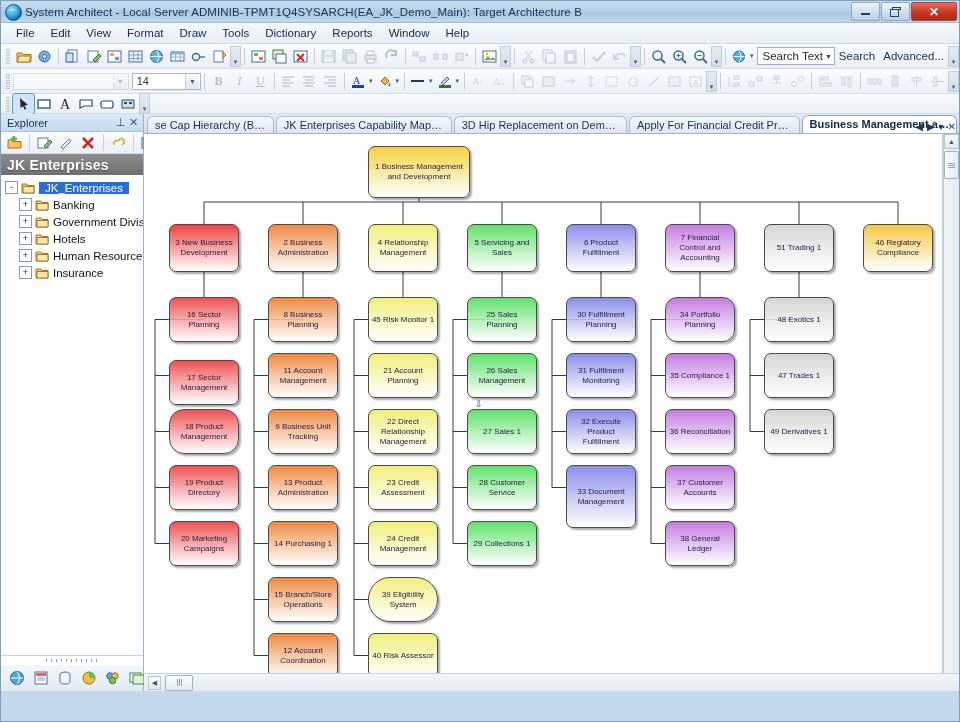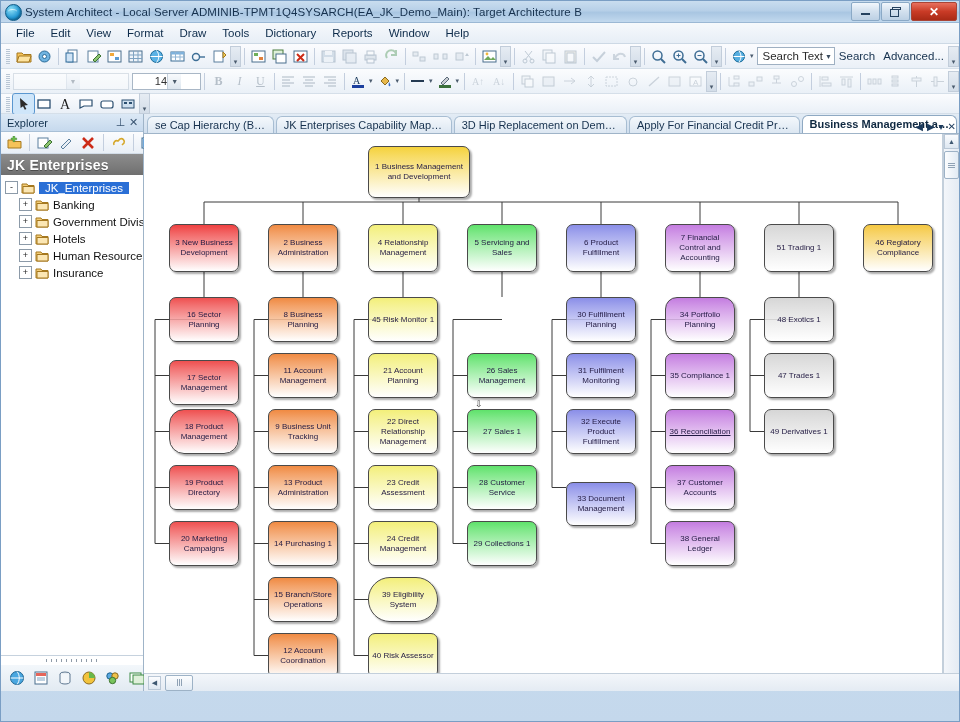--- a/index.html
+++ b/index.html
@@ -44,21 +44,21 @@
     background:repeating-linear-gradient(0deg,#b9c6d4 0 1px,transparent 1px 2px);flex:0 0 auto;}
   .sep{width:1px;height:17px;background:#c3cede;margin:0 3px;flex:0 0 auto;}
   .ti{width:21px;height:20px;display:flex;align-items:center;justify-content:center;flex:0 0 auto;border-radius:2px;}
   .ti svg{display:block;}
   .ovf{width:9px;height:19px;display:flex;flex-direction:column;align-items:center;justify-content:flex-end;
     font-size:7px;color:#4a5b6e;background:linear-gradient(180deg,#e6ecf3,#d3dde8);border:1px solid #c2cdda;flex:0 0 auto;}
   .disabled{opacity:.38;}
 
   
   .combo{height:17px;border:1px solid #a9b7c6;background:#fff;display:flex;align-items:center;
-    justify-content:center;font-size:11px;color:#333;padding:0 1px 0 4px;box-sizing:border-box;}
+    justify-content:flex-end;font-size:11px;color:#333;padding:0 1px 0 4px;box-sizing:border-box;gap:36px;}
   .combo .caret{width:13px;height:15px;display:flex;align-items:center;justify-content:center;
     background:linear-gradient(180deg,#f8fafc,#dde6ef);border-left:1px solid #c5d0dc;color:#4a5a6b;font-size:7px;}
   .searchbox{height:18px;width:385px;border:1px solid #9fb0c2;background:#fff;display:flex;align-items:center;
     justify-content:space-between;padding:0 2px 0 5px;box-sizing:border-box;}
   .searchbox span{font-size:11.5px;color:#2a2a2a;}
   .searchlink{font-size:11.5px;color:#16314e;padding:0 4px;}
 
   
   .body{display:flex;height:577px;}
 
@@ -928,20 +928,23 @@
             </div>
             <div class="node" style="left: 224px; top: 443px; width: 70px; height: 45px; background: linear-gradient(rgb(243, 239, 122) 0%, rgba(243, 239, 122, 0.8) 18%, rgb(255, 255, 255) 100%); border-radius: 22px;">
               <span>39 Eligibility System</span>
             </div>
             <div class="node" style="left: 224px; top: 499px; width: 70px; height: 45px; background: linear-gradient(rgb(243, 239, 122) 0%, rgba(243, 239, 122, 0.8) 18%, rgb(255, 255, 255) 100%);">
               <span>40 Risk Assessor</span>
             </div>
             <div class="node" style="left: 323px; top: 90px; width: 70px; height: 48px; background: linear-gradient(rgb(95, 226, 107) 0%, rgba(95, 226, 107, 0.8) 18%, rgb(255, 255, 255) 100%);">
               <span>5 Servicing and Sales</span>
             </div>
+            <div class="node" style="left: 323px; top: 163px; width: 70px; height: 45px; background: linear-gradient(rgb(95, 226, 107) 0%, rgba(95, 226, 107, 0.8) 18%, rgb(255, 255, 255) 100%);">
+              <span>25 Sales Planning</span>
+            </div>
             <div class="node" style="left: 323px; top: 219px; width: 70px; height: 45px; background: linear-gradient(rgb(95, 226, 107) 0%, rgba(95, 226, 107, 0.8) 18%, rgb(255, 255, 255) 100%);">
               <span>26 Sales Management</span>
             </div>
             <div class="node" style="left: 323px; top: 275px; width: 70px; height: 45px; background: linear-gradient(rgb(95, 226, 107) 0%, rgba(95, 226, 107, 0.8) 18%, rgb(255, 255, 255) 100%);">
               <span>27 Sales 1</span>
             </div>
             <div class="node" style="left: 323px; top: 331px; width: 70px; height: 45px; background: linear-gradient(rgb(95, 226, 107) 0%, rgba(95, 226, 107, 0.8) 18%, rgb(255, 255, 255) 100%);">
               <span>28 Customer Service</span>
             </div>
             <div class="node" style="left: 323px; top: 387px; width: 70px; height: 45px; background: linear-gradient(rgb(95, 226, 107) 0%, rgba(95, 226, 107, 0.8) 18%, rgb(255, 255, 255) 100%);">
@@ -952,33 +955,33 @@
             </div>
             <div class="node" style="left: 422px; top: 163px; width: 70px; height: 45px; background: linear-gradient(rgb(138, 142, 232) 0%, rgba(138, 142, 232, 0.8) 18%, rgb(255, 255, 255) 100%);">
               <span>30 Fulfillment Planning</span>
             </div>
             <div class="node" style="left: 422px; top: 219px; width: 70px; height: 45px; background: linear-gradient(rgb(138, 142, 232) 0%, rgba(138, 142, 232, 0.8) 18%, rgb(255, 255, 255) 100%);">
               <span>31 Fulfilment Monitoring</span>
             </div>
             <div class="node" style="left: 422px; top: 275px; width: 70px; height: 45px; background: linear-gradient(rgb(138, 142, 232) 0%, rgba(138, 142, 232, 0.8) 18%, rgb(255, 255, 255) 100%);">
               <span>32 Execute Product Fulfillment</span>
             </div>
-            <div class="node" style="left: 422px; top: 348px; width: 70px; height: 44px; background: linear-gradient(rgb(138, 142, 232) 0%, rgba(138, 142, 232, 0.8) 18%, rgb(255, 255, 255) 100%);">
+            <div class="node" style="left: 422px; top: 331px; width: 70px; height: 63px; background: linear-gradient(rgb(138, 142, 232) 0%, rgba(138, 142, 232, 0.8) 18%, rgb(255, 255, 255) 100%);">
               <span>33 Document Management</span>
             </div>
             <div class="node" style="left: 521px; top: 90px; width: 70px; height: 48px; background: linear-gradient(rgb(196, 124, 224) 0%, rgba(196, 124, 224, 0.8) 18%, rgb(255, 255, 255) 100%);">
               <span>7 Financial Control and Accounting</span>
             </div>
             <div class="node" style="left: 521px; top: 163px; width: 70px; height: 45px; background: linear-gradient(rgb(196, 124, 224) 0%, rgba(196, 124, 224, 0.8) 18%, rgb(255, 255, 255) 100%); border-radius: 12px;">
               <span>34 Portfolio Planning</span>
             </div>
             <div class="node" style="left: 521px; top: 219px; width: 70px; height: 45px; background: linear-gradient(rgb(196, 124, 224) 0%, rgba(196, 124, 224, 0.8) 18%, rgb(255, 255, 255) 100%);">
               <span>35 Compliance 1</span>
             </div>
-            <div class="node" style="left: 521px; top: 275px; width: 70px; height: 45px; background: linear-gradient(rgb(196, 124, 224) 0%, rgba(196, 124, 224, 0.8) 18%, rgb(255, 255, 255) 100%); text-decoration: underline;">
+            <div class="node" style="left: 521px; top: 275px; width: 70px; height: 45px; background: linear-gradient(rgb(196, 124, 224) 0%, rgba(196, 124, 224, 0.8) 18%, rgb(255, 255, 255) 100%);">
               <span>36 Reconciliation</span>
             </div>
             <div class="node" style="left: 521px; top: 331px; width: 70px; height: 45px; background: linear-gradient(rgb(196, 124, 224) 0%, rgba(196, 124, 224, 0.8) 18%, rgb(255, 255, 255) 100%);">
               <span>37 Customer Accounts</span>
             </div>
             <div class="node" style="left: 521px; top: 387px; width: 70px; height: 45px; background: linear-gradient(rgb(196, 124, 224) 0%, rgba(196, 124, 224, 0.8) 18%, rgb(255, 255, 255) 100%);">
               <span>38 General Ledger</span>
             </div>
             <div class="node" style="left: 620px; top: 90px; width: 70px; height: 48px; background: linear-gradient(rgb(214, 214, 214) 0%, rgba(214, 214, 214, 0.8) 18%, rgb(255, 255, 255) 100%);">
               <span>51 Trading 1</span>

